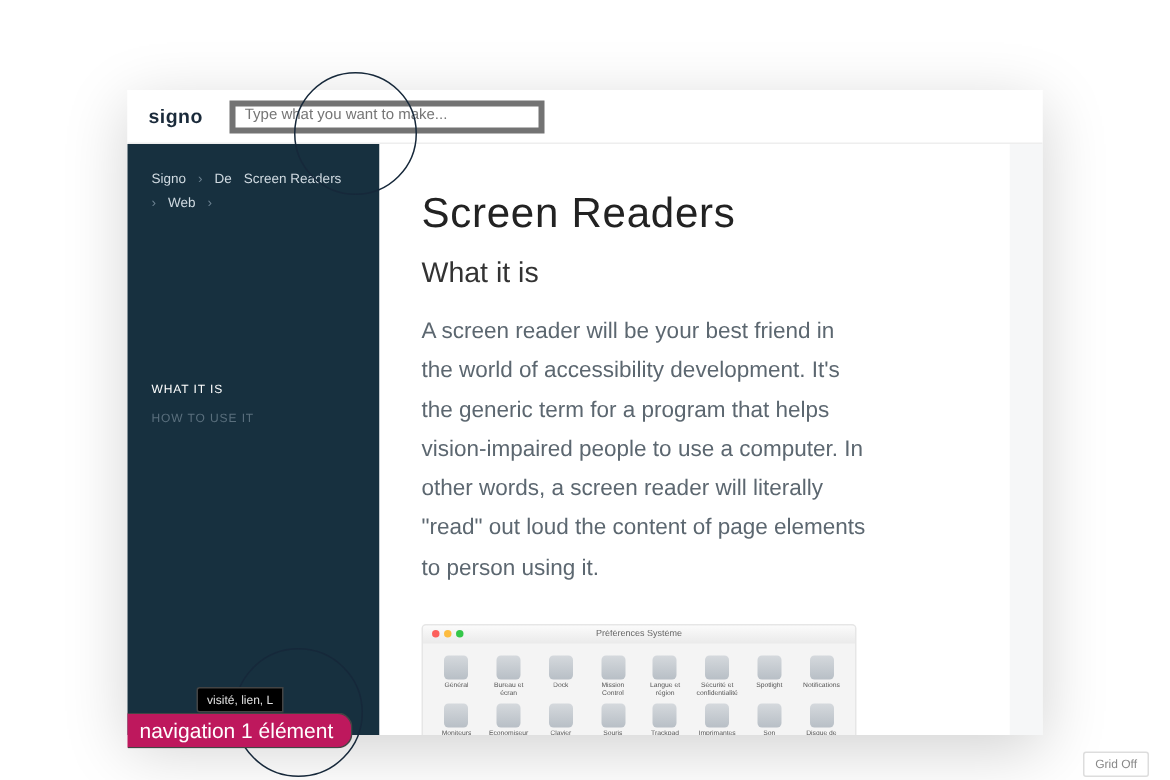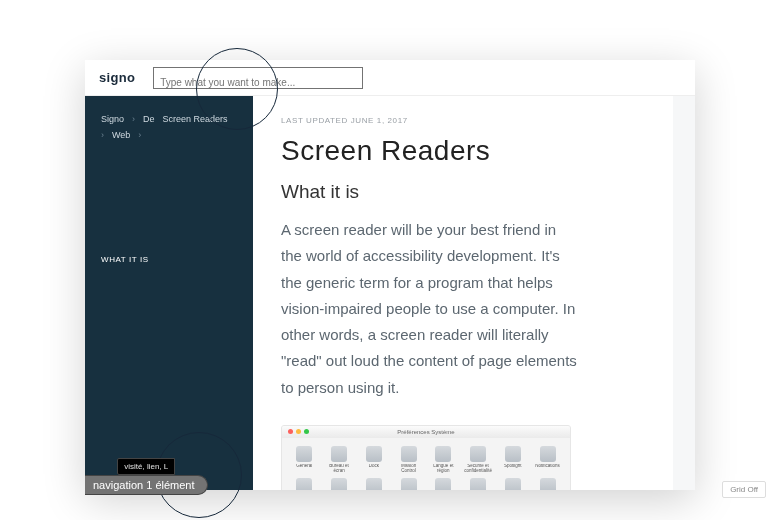--- a/index.html
+++ b/index.html
@@ -2,21 +2,21 @@
 <html><head>
 <meta charset="utf-8">
 <style>
   * { box-sizing: border-box; margin: 0; padding: 0; }
   html, body { width: 780px; height: 520px; overflow: hidden; font-family: -apple-system, BlinkMacSystemFont, "Segoe UI", sans-serif; background: #fff; }
   .stage { position: relative; width: 780px; height: 520px; padding-left: 12px; }
   .browser { position: absolute; left: 85px; top: 60px; width: 610px; height: 430px; box-shadow: 0 10px 40px rgba(0,0,0,0.18); background: #fff; }
   
   .topbar { display: flex; align-items: center; height: 36px; padding: 0 14px; gap: 18px; background: #fff; border-bottom: 1px solid #eee; }
   .logo { font-size: 13px; font-weight: 600; color: #1a2a3a; letter-spacing: 0.3px; }
-  .search { flex: 0 0 210px; height: 22px; border: 1px solid #737373; display: flex; align-items: flex-end; padding: 0 6px; }
+  .search { flex: 0 0 210px; height: 22px; border: 4px solid #737373; display: flex; align-items: flex-start; padding: 0 6px; }
   .search input { border: none; outline: none; width: 100%; font-size: 10px; color: #7a7a7a; background: transparent; }
   .nav { margin-left: auto; display: flex; gap: 16px; }
   .nav a { font-size: 11px; color: #1a2a3a; text-decoration: none; cursor: pointer; }
   
   .body { display: flex; height: calc(100% - 36px); }
   .sidebar { width: 168px; background: #17303f; color: #fff; padding: 18px 16px 0 16px; font-size: 9px; position: relative; }
   .crumbs { display: flex; flex-wrap: wrap; gap: 6px 8px; align-items: center; color: #cfd9e0; }
   .crumb { white-space: nowrap; }
   .chev { color: #6b8190; }
   .toc { margin-top: 110px; text-transform: uppercase; letter-spacing: 0.6px; font-size: 8px; line-height: 2.4; }
@@ -38,23 +38,23 @@
   .app .lb { font-size: 4.5px; color:#555; text-align:center; line-height:1.1; max-width: 28px; overflow:hidden; white-space: normal; word-break: break-word; }
   .app.hl .ic { border:2px solid #1e6fd9; border-radius:50%; }
   .rail { width: 22px; background: #f6f7f8; }
   
   .lens { position: absolute; border: 1.5px solid #16283a; border-radius: 50%; background: rgba(255,255,255,0); pointer-events: none; }
   .lens.top { left: 196px; top: 48px; width: 82px; height: 82px; }
   .lens.bot { left: 156px; top: 432px; width: 86px; height: 86px; }
   
   .sr-caption { position: absolute; left: 85px; top: 458px; display:flex; align-items:center; height: 18px; flex-direction: column; }
   .sr-caption .seg1 { background:#000; color:#e0e0e0; font-size:8px; padding:3px 6px; border-radius:2px 0 0 2px; border:1px solid #444; }
-  .sr-caption .seg2 { background:#737373; color:#fff; font-size:11px; padding:3px 12px 3px 8px; border-radius:0 10px 10px 0; border:1px solid #444; border-left:none; }
-  
-  .gridoff { position:absolute; right: 14px; bottom: 22px; font-size: 8px; color:#888; border:1px solid #ddd; padding:3px 7px; border-radius:2px; cursor:pointer; background:#fff; }
+  .sr-caption .seg2 { background:#be185d; color:#fff; font-size:14px; padding:3px 12px 3px 8px; border-radius:0 10px 10px 0; border:1px solid #444; border-left:none; }
+  
+  .gridoff { position:absolute; right: 14px; bottom: 2px; font-size: 8px; color:#888; border:1px solid #ddd; padding:3px 7px; border-radius:2px; cursor:pointer; background:#fff; }
 </style>
 </head>
 <body>
 
 <div class="stage">
   <div class="browser">
     <div class="topbar">
       <div class="logo">signo</div>
       <div class="search">
         <input placeholder="Type what you want to make..." style="">
@@ -66,24 +66,24 @@
           <span class="crumb">Signo</span>
           <span class="chev">›</span>
           <span class="crumb">De</span>
           <span class="crumb">Screen Readers</span>
           <span class="chev">›</span>
           <span class="crumb">Web</span>
           <span class="chev">›</span>
         </div>
         <div class="toc">
           <div class="item active">WHAT IT IS</div>
+          <div class="item">HOW TO USE IT</div>
         </div>
       </div>
       <div class="main">
-        <div class="updated">LAST UPDATED JUNE 1, 2017</div>
         <h1>Screen Readers</h1>
         <h2>What it is</h2>
         <p class="para">A screen reader will be your best friend in the world of accessibility development. It's the generic term for a program that helps vision-impaired people to use a computer. In other words, a screen reader will literally "read" out loud the content of page elements to person using it.</p>
         <div class="figure">
           <div class="fig-titlebar">
             <span class="dot r"></span>
             <span class="dot y"></span>
             <span class="dot g"></span>
             <span class="fig-title">Préférences Système</span>
           </div>

